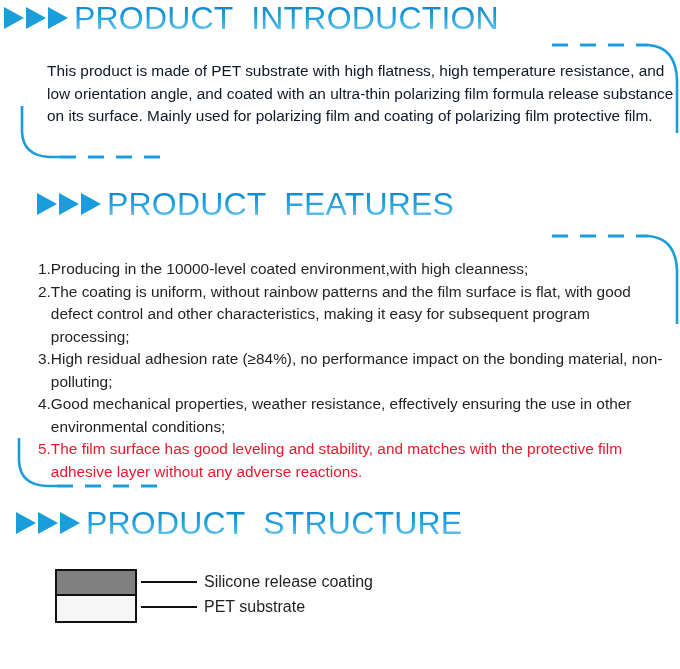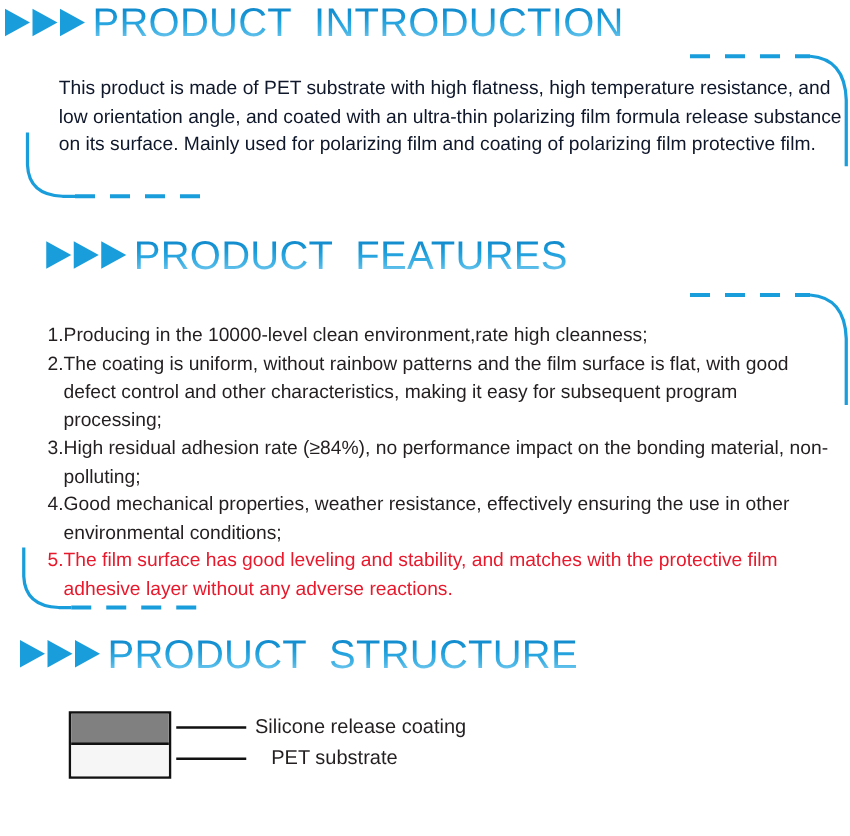--- a/index.html
+++ b/index.html
@@ -161,21 +161,21 @@
     <path d="M552 10 L648 10" stroke="#1a9ddb" stroke-width="3.2" fill="none" stroke-dasharray="16 12" stroke-linecap="butt"></path>
     <path d="M648 10 Q676 12 677 45 L677 98" stroke="#1a9ddb" stroke-width="2.6" fill="none"></path>
     <path d="M19 212 L19 235 Q20 259 47 260 L57 260" stroke="#1a9ddb" stroke-width="2.6" fill="none"></path>
     <path d="M57 260 L157 260" stroke="#1a9ddb" stroke-width="3.2" fill="none" stroke-dasharray="16 12" stroke-linecap="butt"></path>
   </svg>
 
   <div class="feature-list" style="left:38px; top:258px; width:625px;">
 
     <div class="feature-item">
       <span class="feature-num">1.</span>
-      <span class="feature-body">Producing in the 10000-level clean environment,rate high cleanness;</span>
+      <span class="feature-body">Producing in the 10000-level coated environment,with high cleanness;</span>
     </div>
 
     <div class="feature-item">
       <span class="feature-num">2.</span>
       <span class="feature-body">The coating is uniform, without rainbow patterns and the film surface is flat, with good defect control and other characteristics, making it easy for subsequent program processing;</span>
     </div>
 
     <div class="feature-item">
       <span class="feature-num">3.</span>
       <span class="feature-body">High residual adhesion rate (≥84%), no performance impact on the bonding material, non-polluting;</span>
@@ -206,17 +206,17 @@
 
     <div class="layer-stack">
       <div class="layer layer-top"></div>
       <div class="layer layer-bottom"></div>
     </div>
 
     <div class="leader" style="left:141px; top:12px;"></div>
     <div class="leader-label" style="left:204px; top:4px;">Silicone release coating</div>
 
     <div class="leader" style="left:141px; top:37px;"></div>
-    <div class="leader-label" style="left:217px; top:29px;text-align:center;">PET substrate</div>
+    <div class="leader-label" style="left:204px; top:29px;text-align:center;">PET substrate</div>
 
   </div>
 
 </div>
 
 </body></html>

